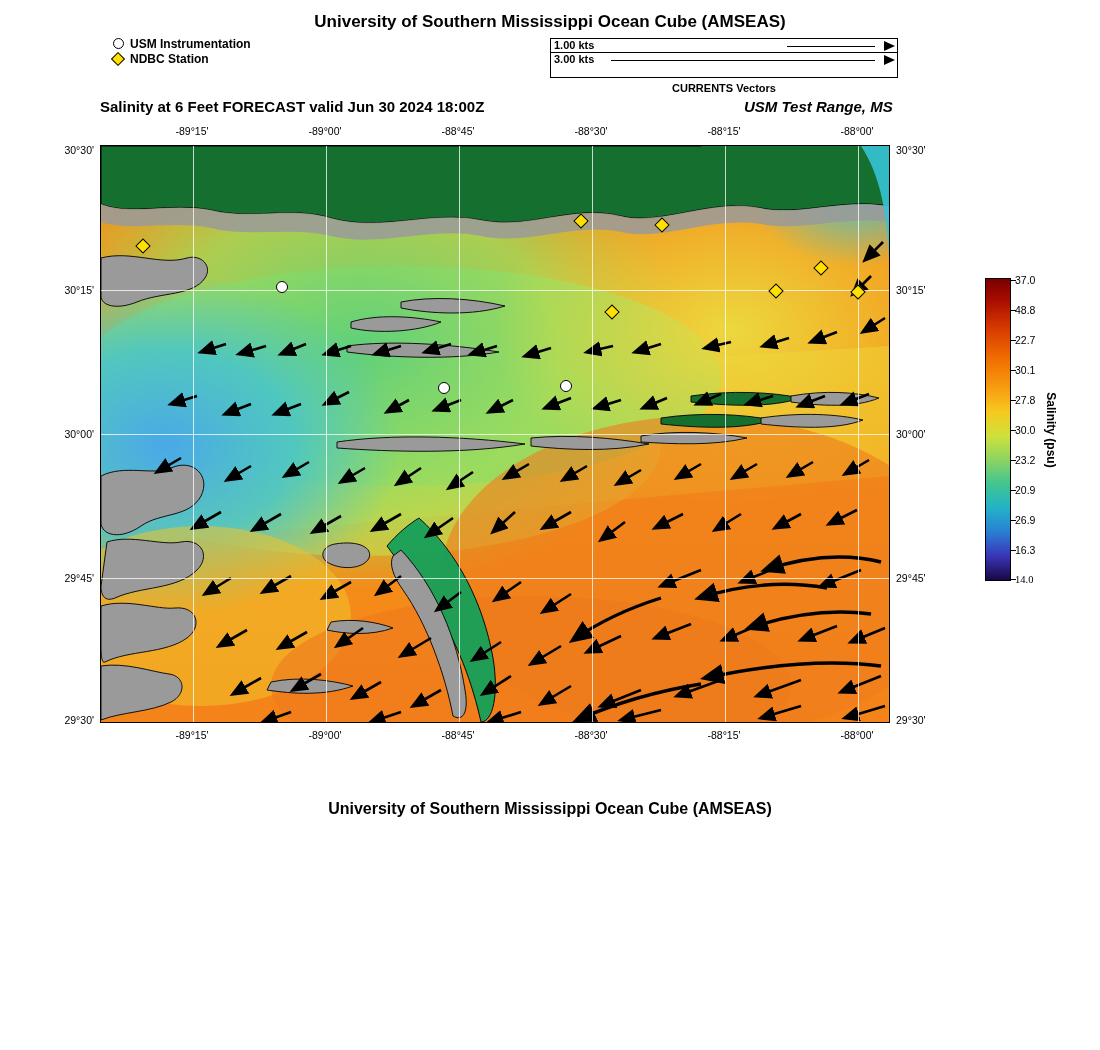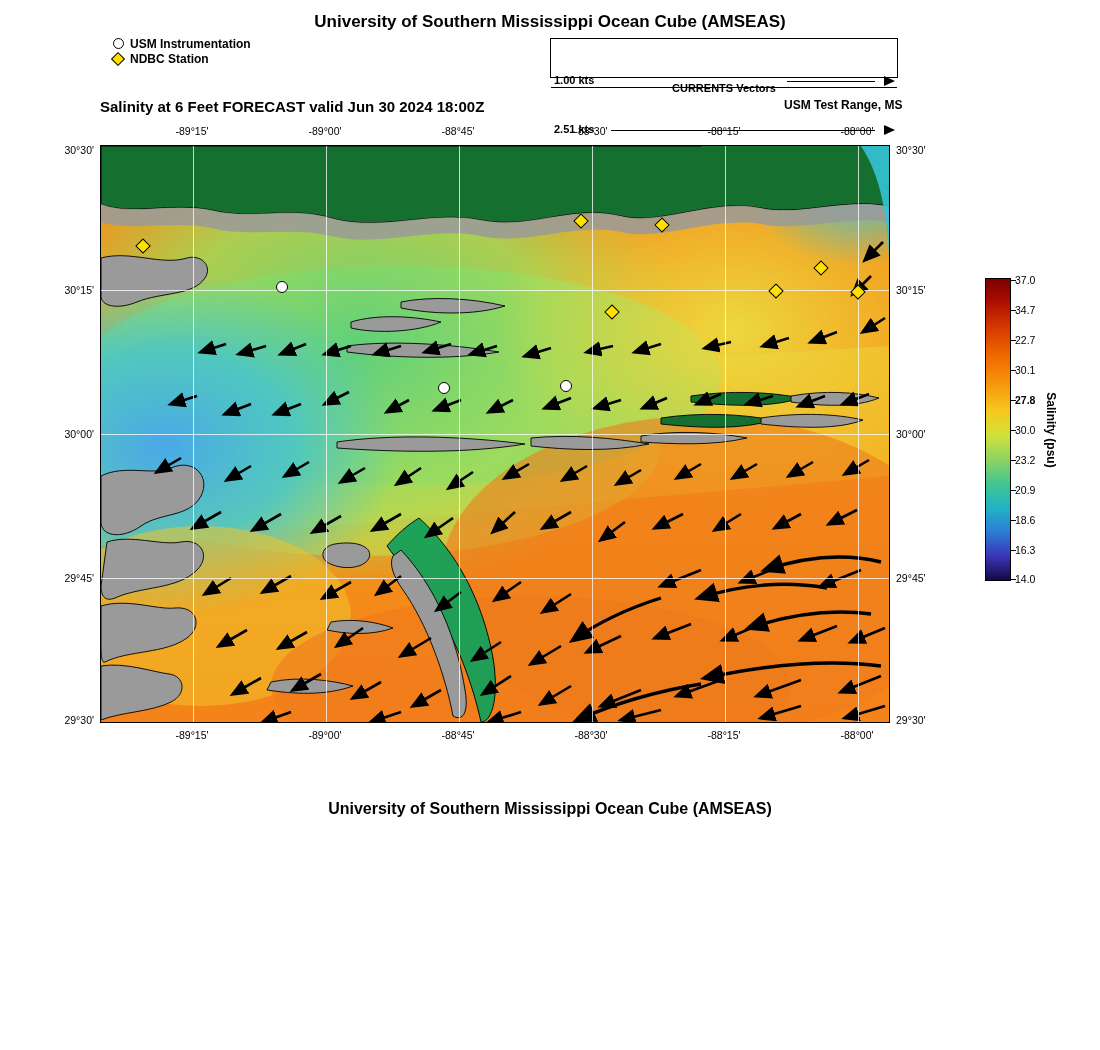--- a/index.html
+++ b/index.html
@@ -6,28 +6,28 @@
   body{width:1100px;height:1050px;position:relative;font-family:"Liberation Sans",sans-serif;color:#000;}
   .abs{position:absolute;text-align:right;}
   #title-main{left:0;top:12px;width:1100px;text-align:center;font-size:17px;font-weight:bold;}
   #legend-box{left:108px;top:36px;width:300px;font-size:12px;font-weight:bold;}
   .legend-row{display:flex;align-items:center;height:15px;}
   .legend-row .sym{width:20px;display:flex;justify-content:center;align-items:center;}
   .legend-row .lbl{margin-left:2px;}
   .circ-mark{width:11px;height:11px;border-radius:50%;background:#ffffff;border:1.5px solid #000;box-sizing:border-box;}
   .diam-mark{width:10px;height:10px;background:#ffe000;border:1.5px solid #000;box-sizing:border-box;transform:rotate(45deg);}
   #vector-key{left:550px;top:38px;width:348px;height:40px;border:1.2px solid #000;background:#fff;box-sizing:border-box;}
-  .vk-row{position:relative;height:13.3px;border-bottom:1px solid #000;margin-top:35px;}
+  .vk-row{position:relative;height:13.3px;border-bottom:1px solid #000;}
   .vk-row:last-child{border-bottom:none;}
   .vk-lab{position:absolute;left:3px;top:0px;font-size:11px;font-weight:bold;line-height:13px;}
   .vk-line{position:absolute;height:0;border-top:1.1px solid #000;top:7px;}
   .vk-arrow{position:absolute;top:1.5px;right:2px;width:0;height:0;border-left:11px solid #000;border-top:5.2px solid transparent;border-bottom:5.2px solid transparent;}
   #vector-key-label{left:550px;top:82px;width:348px;text-align:center;font-size:11px;font-weight:bold;}
   #subtitle{left:100px;top:98px;width:790px;text-align:left;font-size:15px;font-weight:bold;}
-  #range-label{left:784px;top:98px;width:240px;text-align:left;font-size:12px;font-weight:bold;}
+  #range-label{left:744px;top:98px;width:240px;text-align:left;font-size:15px;font-weight:bold;font-style:italic;}
   #map-frame{left:100px;top:145px;width:790px;height:578px;border:1.2px solid #000;box-sizing:border-box;overflow:hidden;}
   #map-canvas{position:absolute;left:0;top:0;width:788px;height:576px;}
   .gridline-v{position:absolute;top:0;bottom:0;width:1px;background:rgba(255,255,255,.75);}
   .gridline-h{position:absolute;left:0;right:0;height:1px;background:rgba(255,255,255,.75);}
   .tick-lab{position:absolute;font-size:10.5px;color:#000;white-space:nowrap;}
   .tick-top{transform:translate(-50%,-100%);}
   .tick-bot{transform:translate(-50%,0);}
   .tick-left{transform:translate(-100%,-50%);}
   .tick-right{transform:translate(0,-50%);}
   .stn{position:absolute;}
@@ -62,21 +62,21 @@
   </div>
 </div>
 
 <div class="abs" id="vector-key">
   <div class="vk-row">
     <span class="vk-lab">1.00 kts</span>
     <span class="vk-line" style="left:236px;width:88px;"></span>
     <span class="vk-arrow"></span>
   </div>
   <div class="vk-row">
-    <span class="vk-lab">2.51 kts</span>
+    <span class="vk-lab">3.00 kts</span>
     <span class="vk-line" style="left:60px;width:264px;"></span>
     <span class="vk-arrow"></span>
   </div>
 </div>
 <div class="abs" id="vector-key-label">CURRENTS Vectors</div>
 
 <div class="abs" id="subtitle">Salinity at 6 Feet FORECAST valid Jun 30 2024 18:00Z</div>
 <div class="abs" id="range-label">USM Test Range, MS</div>
 
 <div class="abs" id="map-frame">
@@ -332,37 +332,37 @@
         <stop offset="0.84" stop-color="#2a7fd4"></stop>
         <stop offset="0.92" stop-color="#3a35b8"></stop>
         <stop offset="1.00" stop-color="#180846"></stop>
       </linearGradient>
     </defs>
     <rect x="0" y="0" width="26" height="303" fill="url(#cbg)"></rect>
   </svg>
   <span class="cb-dash" style="top:2px;"></span>
   <span class="cb-tick" style="top:2px;">37.0</span>
   <span class="cb-dash" style="top:32px;"></span>
-  <span class="cb-tick" style="top:32px;">34.7</span>
+  <span class="cb-tick" style="top:32px;">48.8</span>
   <span class="cb-dash" style="top:62px;"></span>
   <span class="cb-tick" style="top:62px;">22.7</span>
   <span class="cb-dash" style="top:92px;"></span>
   <span class="cb-tick" style="top:92px;">30.1</span>
   <span class="cb-dash" style="top:122px;"></span>
-  <span class="cb-tick" style="top:122px;font-weight:bold;">27.8</span>
+  <span class="cb-tick" style="top:122px;">27.8</span>
   <span class="cb-dash" style="top:152px;"></span>
   <span class="cb-tick" style="top:152px;">30.0</span>
   <span class="cb-dash" style="top:182px;"></span>
   <span class="cb-tick" style="top:182px;">23.2</span>
   <span class="cb-dash" style="top:212px;"></span>
   <span class="cb-tick" style="top:212px;">20.9</span>
   <span class="cb-dash" style="top:242px;"></span>
-  <span class="cb-tick" style="top:242px;">18.6</span>
+  <span class="cb-tick" style="top:242px;">26.9</span>
   <span class="cb-dash" style="top:272px;"></span>
   <span class="cb-tick" style="top:272px;">16.3</span>
   <span class="cb-dash" style="top:301px;"></span>
-  <span class="cb-tick" style="top:301px;">14.0</span>
+  <span class="cb-tick" style="top:301px;font-family:Liberation Serif, serif;">14.0</span>
   <div id="cbar-title">
       <span>Salinity (psu)</span>
     </div>
 </div>
 
 <div class="abs" id="footer">University of Southern Mississippi Ocean Cube (AMSEAS)</div>
 
 </body></html>

